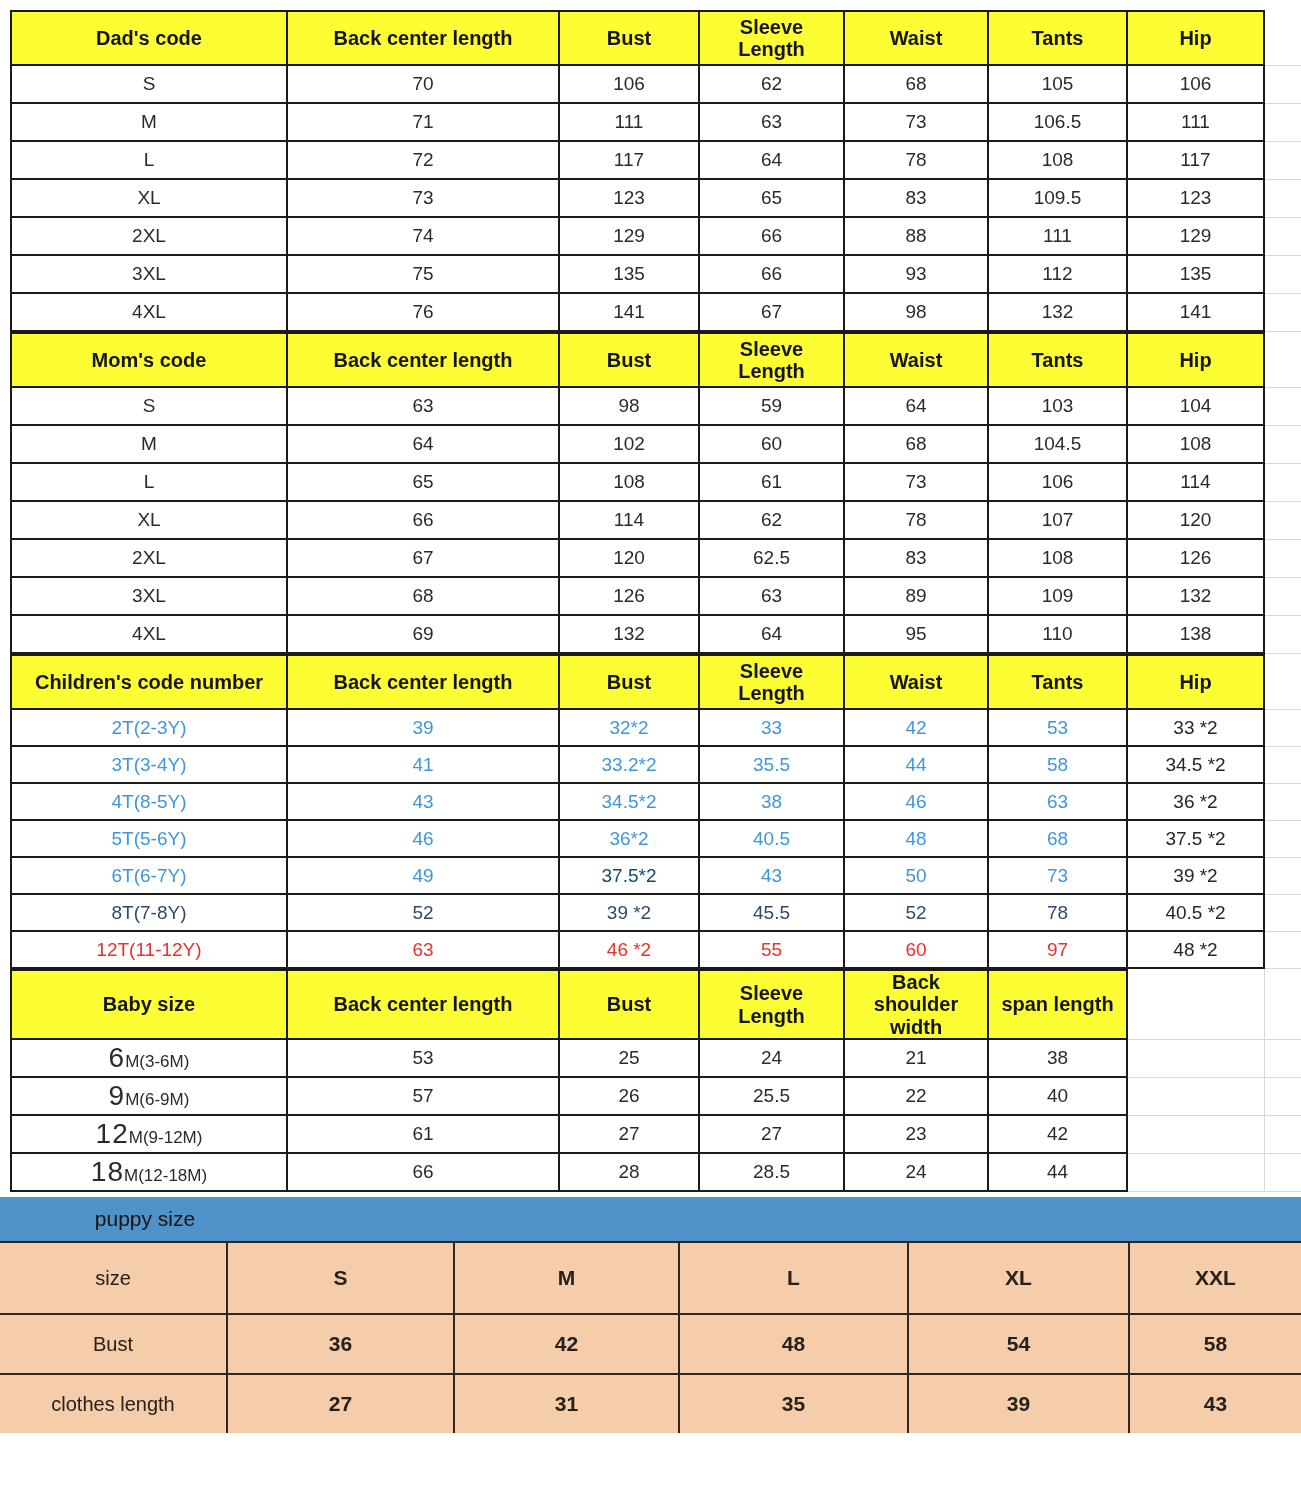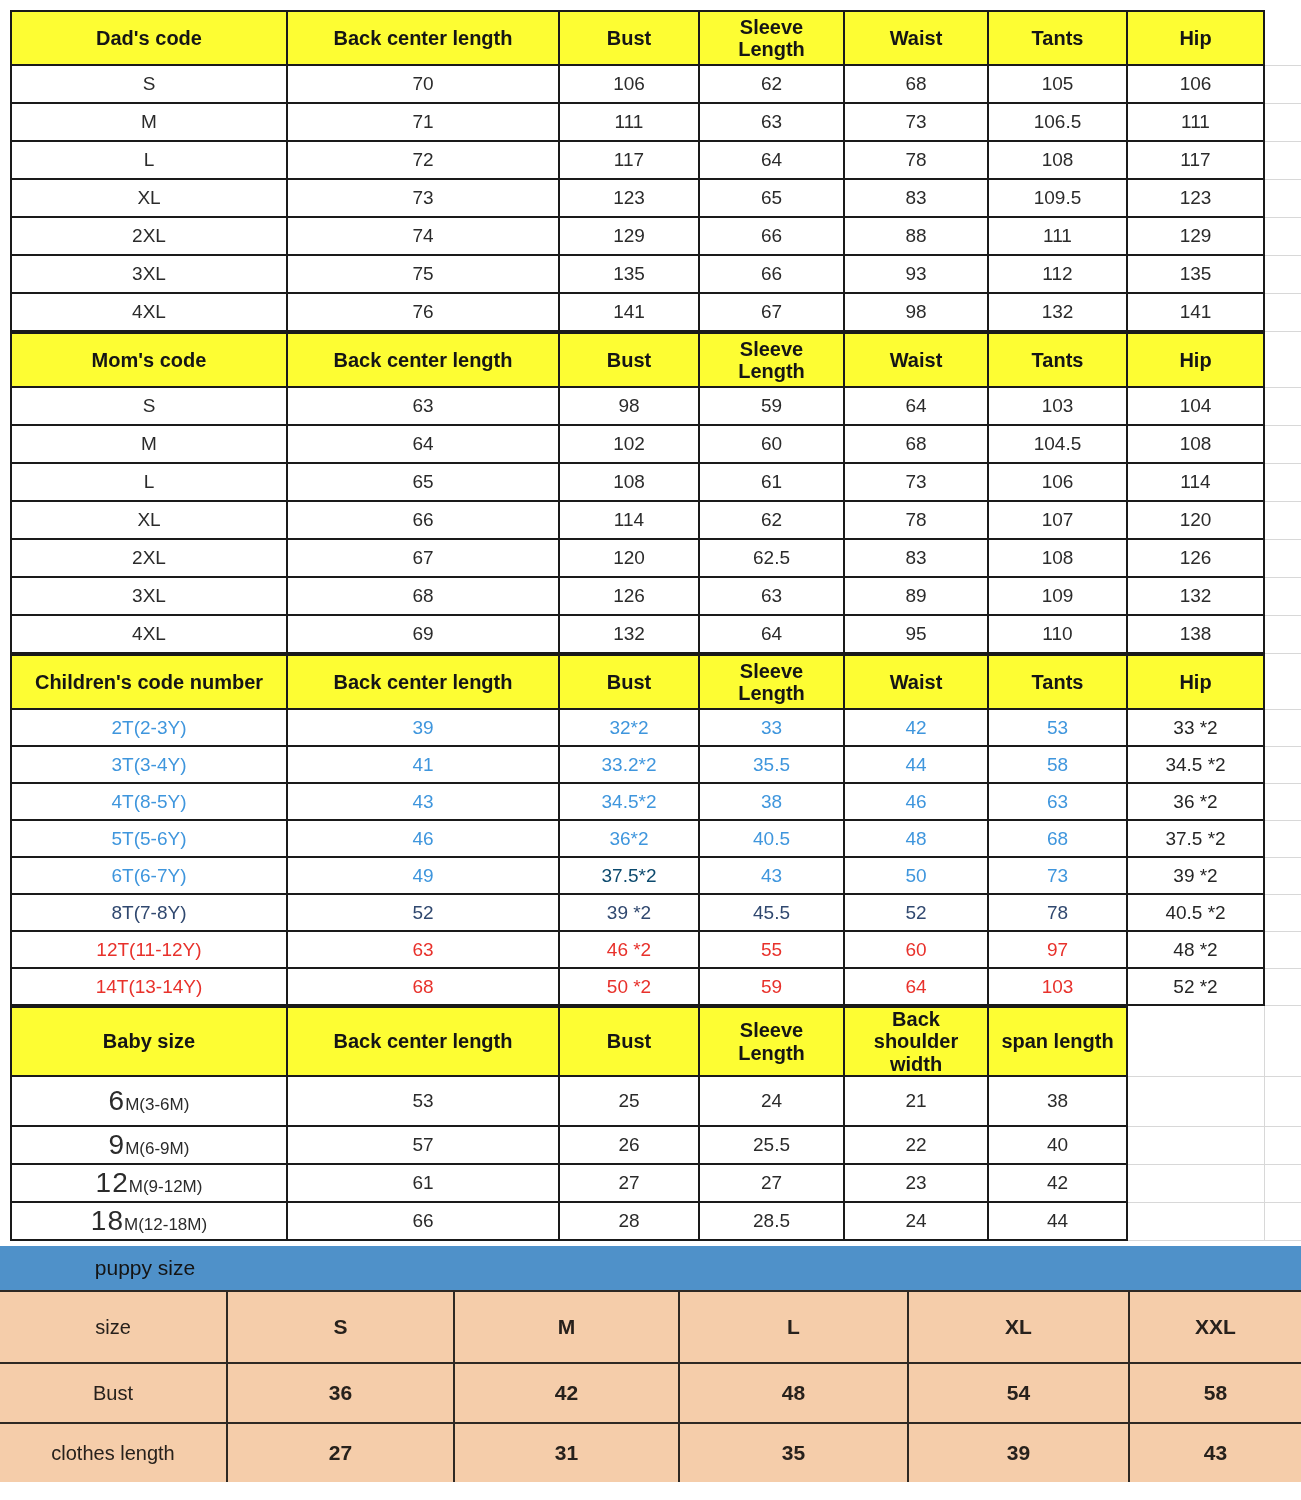--- a/index.html
+++ b/index.html
@@ -315,30 +315,20 @@
           <tr style="height:37px">
             <td class="c bl" style="color:#e8312b">12T(11-12Y)</td>
             <td class="c" style="color:#e8312b">63</td>
             <td class="c" style="color:#e8312b">46 *2</td>
             <td class="c" style="color:#e8312b">55</td>
             <td class="c" style="color:#e8312b">60</td>
             <td class="c" style="color:#e8312b">97</td>
             <td class="c" style="color:#262626">48 *2</td>
             <td class="gut"></td>
           </tr>
-          <tr style="height:37px">
-            <td class="c bl" style="color:#e8312b">14T(13-14Y)</td>
-            <td class="c" style="color:#e8312b">68</td>
-            <td class="c" style="color:#e8312b">50 *2</td>
-            <td class="c" style="color:#e8312b">59</td>
-            <td class="c" style="color:#e8312b">64</td>
-            <td class="c" style="color:#e8312b">103</td>
-            <td class="c" style="color:#262626">52 *2</td>
-            <td class="gut"></td>
-          </tr>
         </tbody>
       </table>
       <table class="size-table">
         <colgroup>
           <col style="width:278px">
           <col style="width:272px">
           <col style="width:140px">
           <col style="width:145px">
           <col style="width:144px">
           <col style="width:139px">
@@ -351,21 +341,21 @@
             <th class="c bt">Back center length</th>
             <th class="c bt">Bust</th>
             <th class="c bt">Sleeve
 Length</th>
             <th class="c bt">Back
 shoulder width</th>
             <th class="c bt">span length</th>
             <td class="gut gutr"></td>
             <td class="gut"></td>
           </tr>
-          <tr style="height:50px">
+          <tr style="height:38px">
             <td class="c bl baby-label"><span class="baby-big">6</span><span class="baby-rest">M(3-6M)</span></td>
             <td class="c">53</td>
             <td class="c">25</td>
             <td class="c">24</td>
             <td class="c">21</td>
             <td class="c">38</td>
             <td class="gut gutr"></td>
             <td class="gut"></td>
           </tr>
           <tr style="height:38px">

